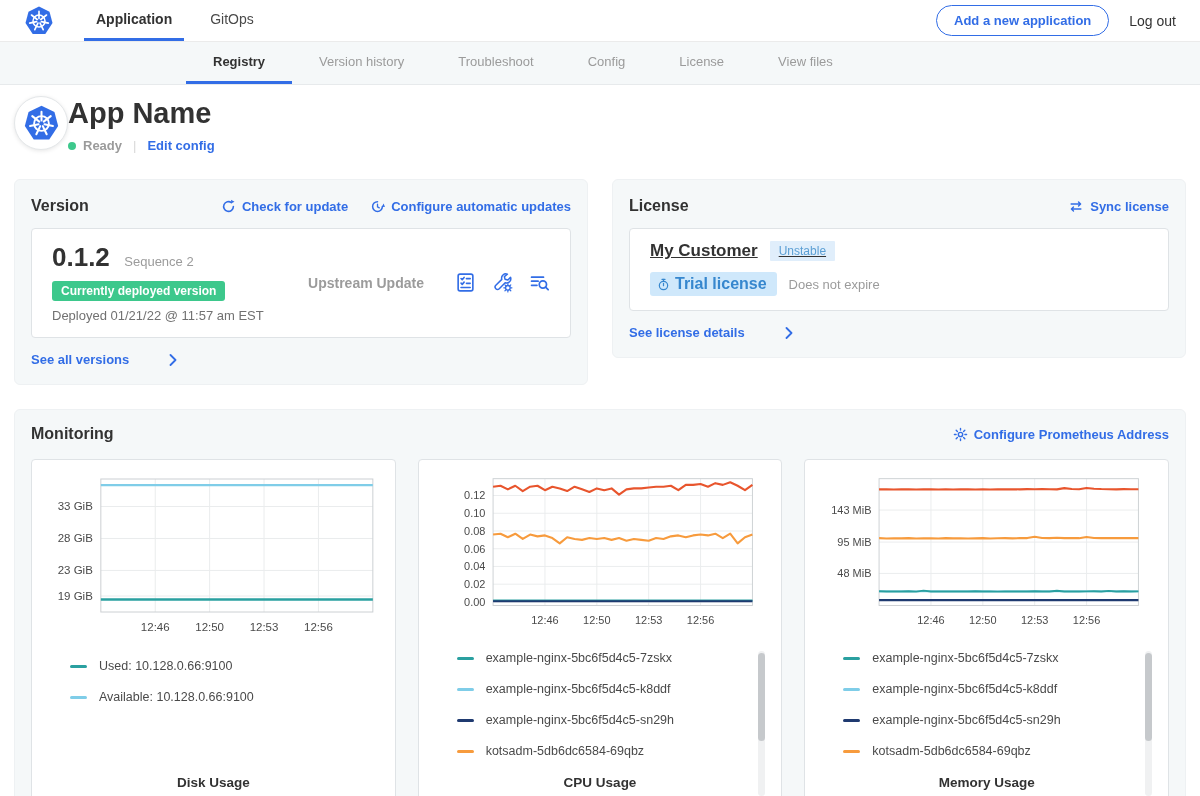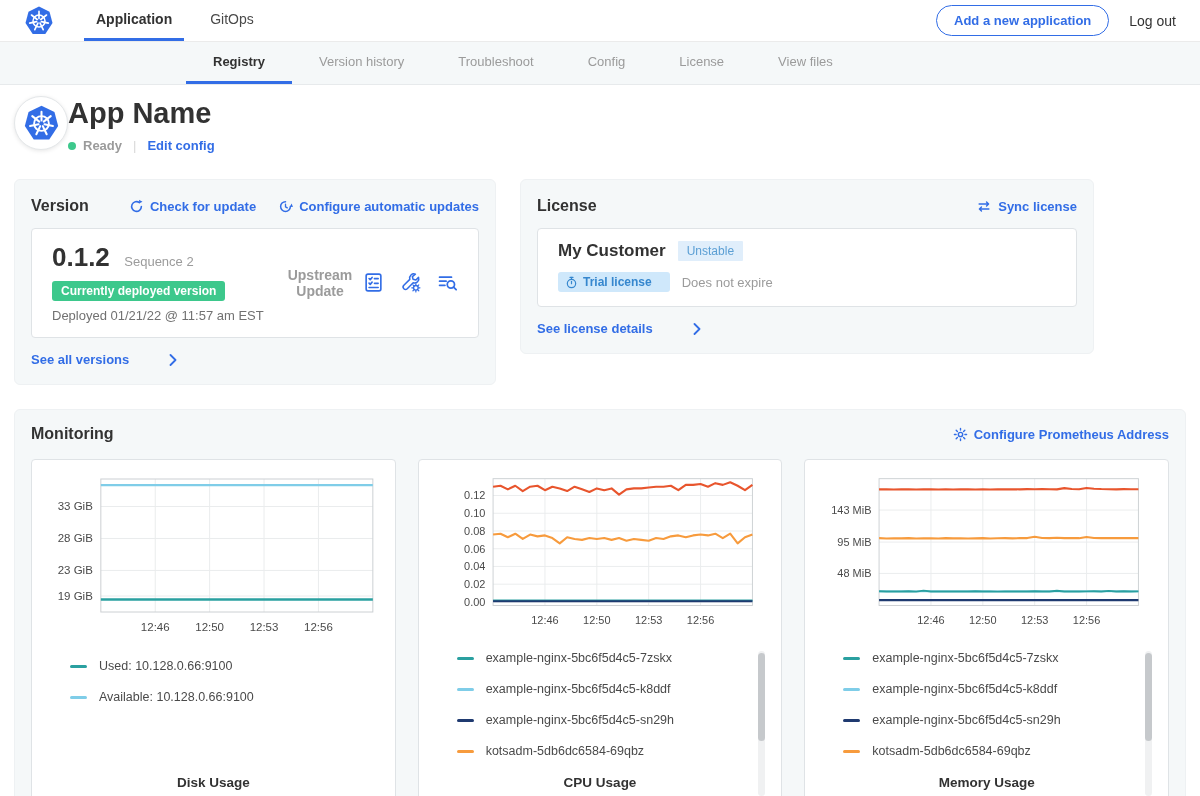--- a/index.html
+++ b/index.html
@@ -43,43 +43,43 @@
   .link svg { flex:none; }
 
   
   .cards-row { display:flex; gap:24px; padding:10px 14px 0; align-items:flex-start; }
   .card { background:#f5f8f9; border:1px solid #eef1f3; border-radius:6px; padding:17px 16px 16px; }
   .card-head { display:flex; align-items:center; margin-bottom:13px; }
   .card-title { font-size:16px; font-weight:700; color:#323232; }
   .card-head .head-links { margin-left:auto; display:flex; gap:22px; }
   .inner-card { background:#fff; border:1px solid #dfe3e6; border-radius:4px; }
 
-  .version-card { width:482px; }
+  .version-card { width:574px; }
   .version-inner { padding:13px 20px 14px; display:flex; align-items:center; }
   .ver-left { min-width:225px; }
   .ver-number { font-size:26px; font-weight:700; color:#323232; }
   .ver-seq { font-size:13px; color:#9b9b9b; margin-left:10px; }
   .dep-badge { display:inline-block; margin:8px 0 7px; background:#3dc88c; color:#fff;
     font-size:12px; font-weight:700; padding:3px 9px; border-radius:3px; }
   .dep-date { font-size:13px; color:#717171; }
   .ver-mid { flex:1; text-align:center; font-size:14px; font-weight:700; color:#9b9b9b; }
   .ver-icons { display:flex; gap:16px; color:#326de6; }
   .ver-icons .icon-btn { cursor:pointer; display:flex; }
   .ver-icons svg { width:21px; height:21px; }
   .see-link { margin-top:14px;gap:40px; }
 
   .license-card { width:574px; }
   .license-inner { padding:12px 20px 14px; }
-  .cust-row { display:flex; align-items:center; }
+  .cust-row { display:flex; align-items:center;text-decoration:underline; }
   .cust-name { font-size:17px; font-weight:700; color:#323232; }
   .chan-badge { margin-left:12px; background:#e0eefb; color:#5b9fd4; font-size:12px;
     padding:3px 9px; border-radius:1px; }
   .lic-row { display:flex; align-items:center; margin-top:11px; }
-  .trial-badge { background:#cfe8fb; color:#3687ce; font-size:12px; font-weight:700;
-    padding:3px 18px 3px 7px; border-radius:3px; display:inline-flex; align-items:center; gap:5px; }
+  .trial-badge { background:#cfe8fb; color:#3687ce; font-size:16px; font-weight:700;
+    padding:3px 10px 3px 7px; border-radius:3px; display:inline-flex; align-items:center; gap:5px; }
   .expire { font-size:13px; color:#9b9b9b; margin-left:12px; }
 
   
   .monitoring-card { margin:24px 14px 0; padding:15px 16px 16px; }
   .charts-row { display:flex; gap:22px; margin-top:13px; }
   .chart-panel { width:365px; height:345px; background:#fff; border:1px solid #dfe3e6;
     border-radius:4px; padding:12px 14px 13px; display:flex; flex-direction:column; }
   .chart-svg { width:100%; height:172px; display:block; }
   .legend { margin-top:15px; padding-left:24px; padding-right:20px; position:relative; }
   .legend-row { display:flex; align-items:center; margin-bottom:17px; font-size:12.5px; color:#4a4a4a; }

